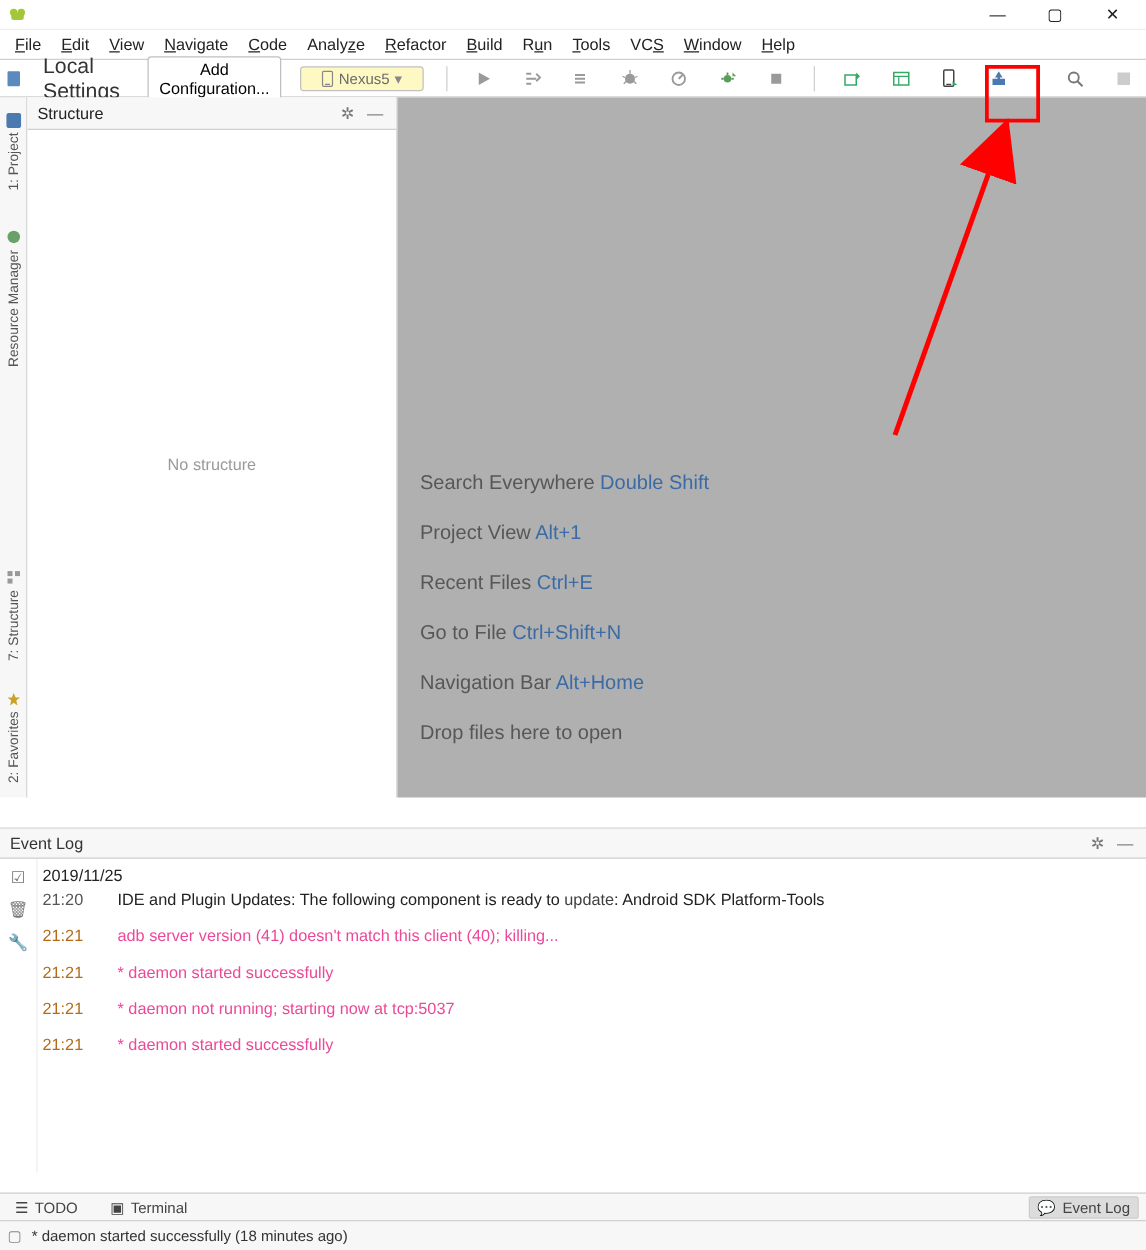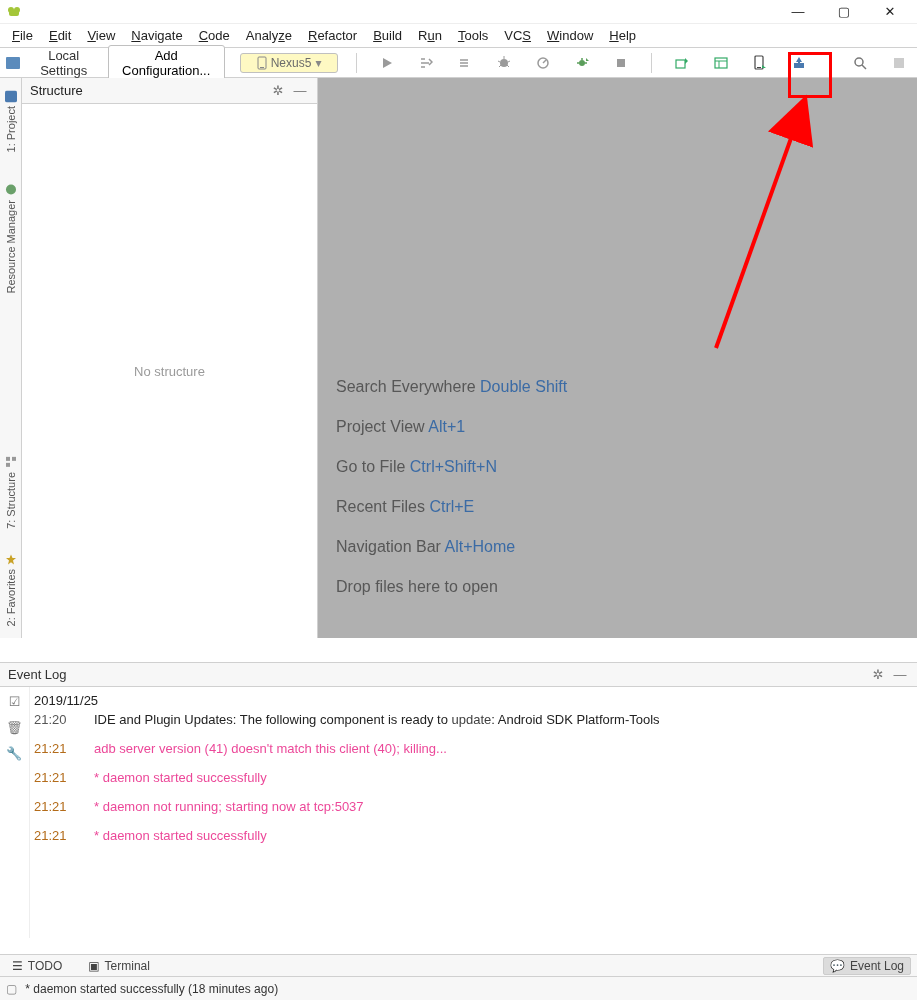--- a/index.html
+++ b/index.html
@@ -12,21 +12,21 @@
   .titlebar .win-ctrls { margin-left:auto; display:flex; }
   .titlebar .win-ctrls div { width:46px; height:24px; display:flex; align-items:center; justify-content:center; font-size:13px; color:#222; }
 
   
   .menubar { height:24px; display:flex; align-items:center; padding:0 4px; border-bottom:1px solid #d0d0d0; }
   .menubar .menu-item { padding:2px 8px; font-size:13px; color:#222; }
   .menubar .menu-item .ul{text-decoration:underline;}
 
   
   .navrow { height:30px; display:flex; align-items:center; padding:0 6px; border-bottom:1px solid #d0d0d0; gap:4px; }
-  .nav-crumb { display:flex; align-items:center; gap:4px; font-size:13px;text-align:center; }
+  .nav-crumb { display:flex; align-items:center; gap:18px; font-size:17px; }
   .nav-crumb .folder-icon{width:14px;height:12px;background:#5b8bbc;border-radius:1px;display:inline-block;}
   .toolbar { margin-left:auto; display:flex; align-items:center; gap:15px; }
   .toolbar-btn { height:24px; min-width:24px; display:flex; align-items:center; justify-content:center; color:#6b6b6b; border:1px solid transparent; padding:0 3px; font-size:13px; }
   .toolbar-sep{width:1px;height:20px;background:#d0d0d0;margin:0 3px;}
   .config-btn{border:1px solid #c0c0c0;border-radius:3px;padding:2px 8px;background:#fff;font-size:13px;}
   .device-btn{border:1px solid #c0c0c0;border-radius:3px;padding:2px 16px;background:#fef9c3;font-size:12px;color:#6b6b6b;display:flex;align-items:center;gap:4px;}
   .toolbar svg{display:block;}
 
   
   .main { position:absolute; top:78px; bottom:62px; left:0; right:0; display:flex; }
@@ -258,22 +258,22 @@
       <span class="hdr-btn">✲</span>
       <span class="hdr-btn">—</span>
     </div>
     <div class="structure-body">No structure</div>
   </div>
 
   <div class="editor-area">
     <div class="hints">
       <div class="hint-row"><span>Search Everywhere </span><span class="shortcut">Double Shift</span></div>
       <div class="hint-row"><span>Project View </span><span class="shortcut">Alt+1</span></div>
+      <div class="hint-row"><span>Recent Files </span><span class="shortcut">Ctrl+E</span></div>
       <div class="hint-row"><span>Go to File </span><span class="shortcut">Ctrl+Shift+N</span></div>
-      <div class="hint-row"><span>Recent Files </span><span class="shortcut">Ctrl+E</span></div>
       <div class="hint-row"><span>Navigation Bar </span><span class="shortcut">Alt+Home</span></div>
       <div class="hint-row"><span>Drop files here to open</span><span class="shortcut"></span></div>
     </div>
   </div>
 </div>
 
 <div class="event-log" style="height:276px;">
   <div style="position:absolute;left:0;right:0;top:0;" class="log-header">
     <span>Event Log</span>
     <span class="spacer"></span>

